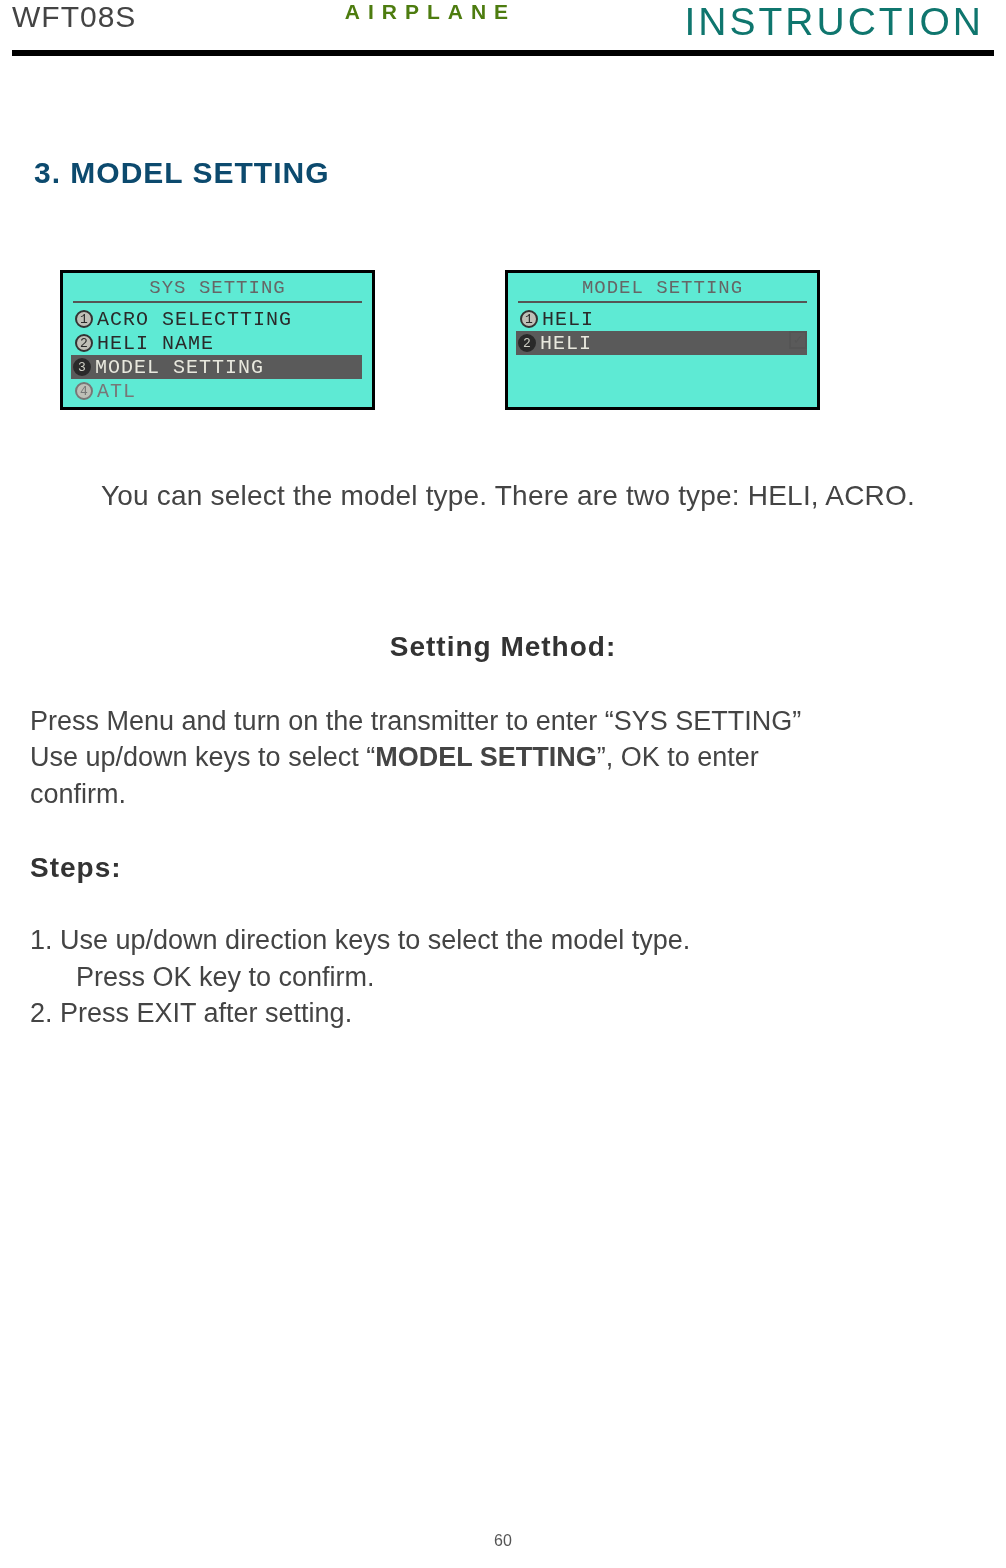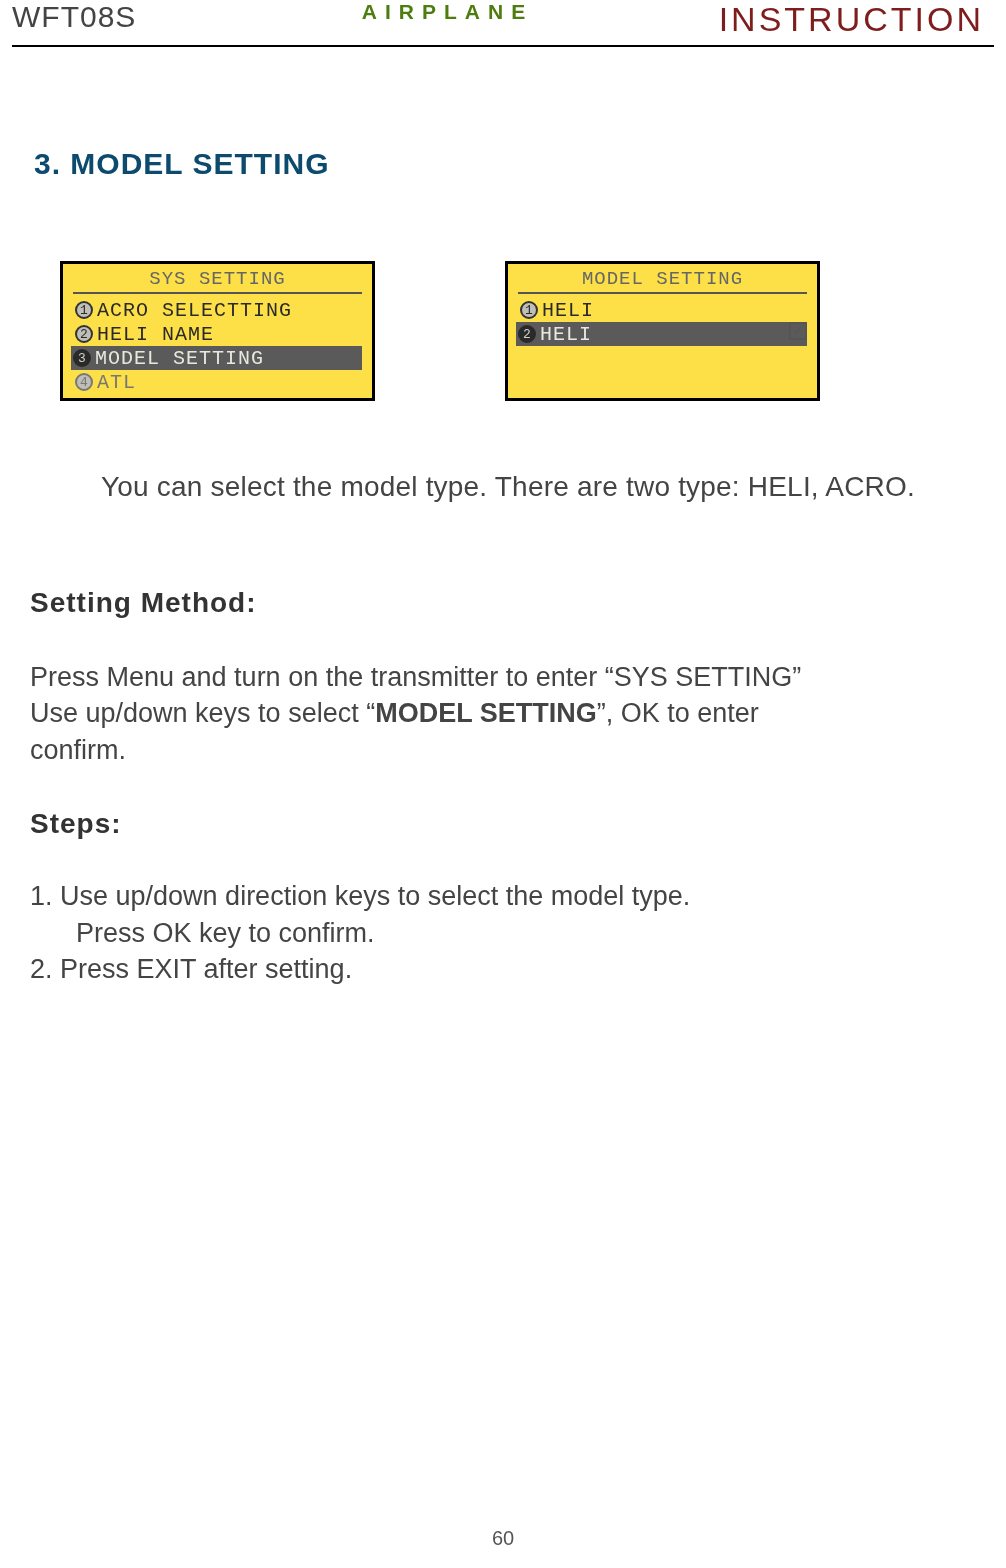--- a/index.html
+++ b/index.html
@@ -9,39 +9,39 @@
       background: #ffffff;
       font-family: Arial, Helvetica, sans-serif;
       color: #444444;
       position: relative;
     }
     .header {
       display: flex;
       justify-content: space-between;
       align-items: flex-start;
       padding: 0 10px 6px 0;
-      border-bottom: 2px solid #000000;
+      border-bottom: 6px solid #000000;
       margin: 0 12px;
     }
     .header-left {
       font-size: 30px;
       letter-spacing: 1px;
       color: #444;
     }
     .header-center {
       font-size: 21px;
       letter-spacing: 8px;
       color: #4d7c0f;
       padding-left: 40px;
       font-weight: bold;
     }
     .header-right {
-      font-size: 34px;
+      font-size: 39px;
       letter-spacing: 3px;
-      color: #7f1d1d;
+      color: #0f766e;
     }
     .content {
       padding: 0 30px;
     }
     .section-title {
       font-size: 30px;
       font-weight: bold;
       color: #0c4a6e;
       margin-top: 100px;
       margin-left: 4px;
@@ -50,21 +50,21 @@
     .screens-row {
       display: flex;
       gap: 130px;
       margin-top: 80px;
       margin-left: 30px;
     }
     .lcd {
       border: 3px solid #000;
       width: 315px;
       height: 140px;
-      background: #fde047;
+      background: #5eead4;
       font-family: "Courier New", monospace;
       font-size: 20px;
       color: #2a2a2a;
       padding: 4px 10px 4px 10px;
       position: relative;
     }
     .lcd-title {
       text-align: center;
       color: #666;
       font-size: 19px;
@@ -127,22 +127,23 @@
       color: #444;
       margin-top: 70px;
       margin-left: 10px;
       letter-spacing: 0.2px;
       text-align: center;
     }
     .method-title {
       font-size: 28px;
       font-weight: bold;
       color: #333;
-      margin-top: 84px;
-      letter-spacing: 1px;
+      margin-top: 119px;
+      letter-spacing: 1px;
+      text-align: center;
     }
     .method-body {
       font-size: 27px;
       color: #444;
       margin-top: 40px;
       line-height: 1.35;
     }
     .steps-title {
       font-size: 28px;
       font-weight: bold;
@@ -156,21 +157,21 @@
       margin-top: 38px;
       line-height: 1.35;
     }
     .steps-body .indent { padding-left: 46px; display: block; }
     .page-number {
       position: absolute;
       bottom: 18px;
       left: 0;
       width: 100%;
       text-align: center;
-      font-size: 20px;
+      font-size: 16px;
       color: #555;
     }
     .bold { font-weight: bold; }
   </style>
 </head>
 <body>
 
 <div class="header">
   <div class="header-left">WFT08S</div>
   <div class="header-center">AIRPLANE</div>

